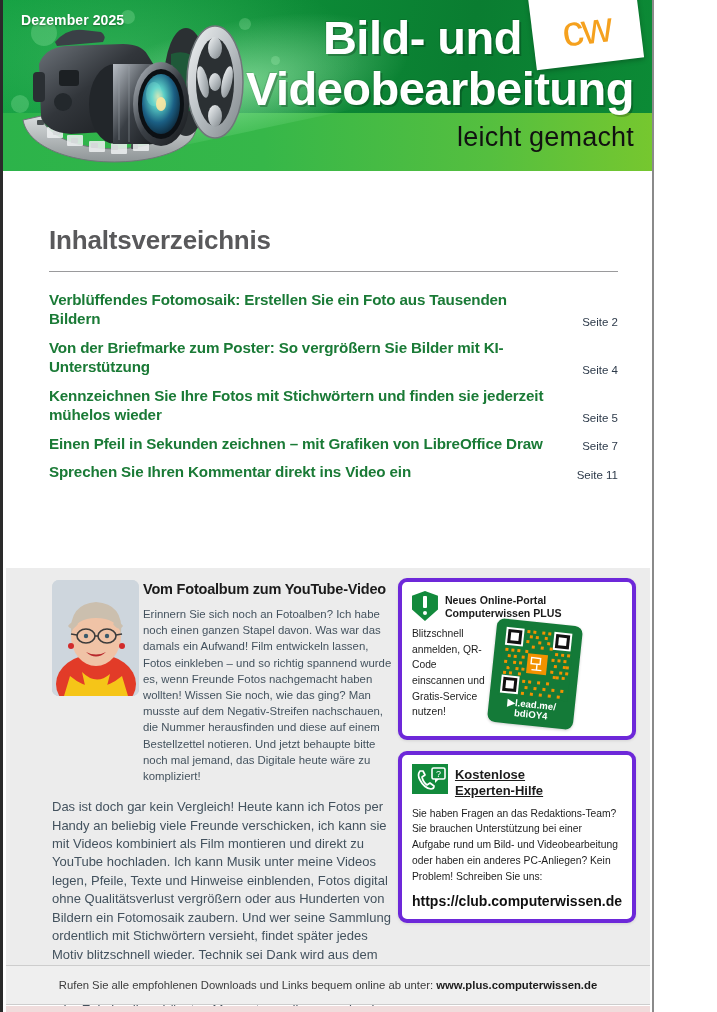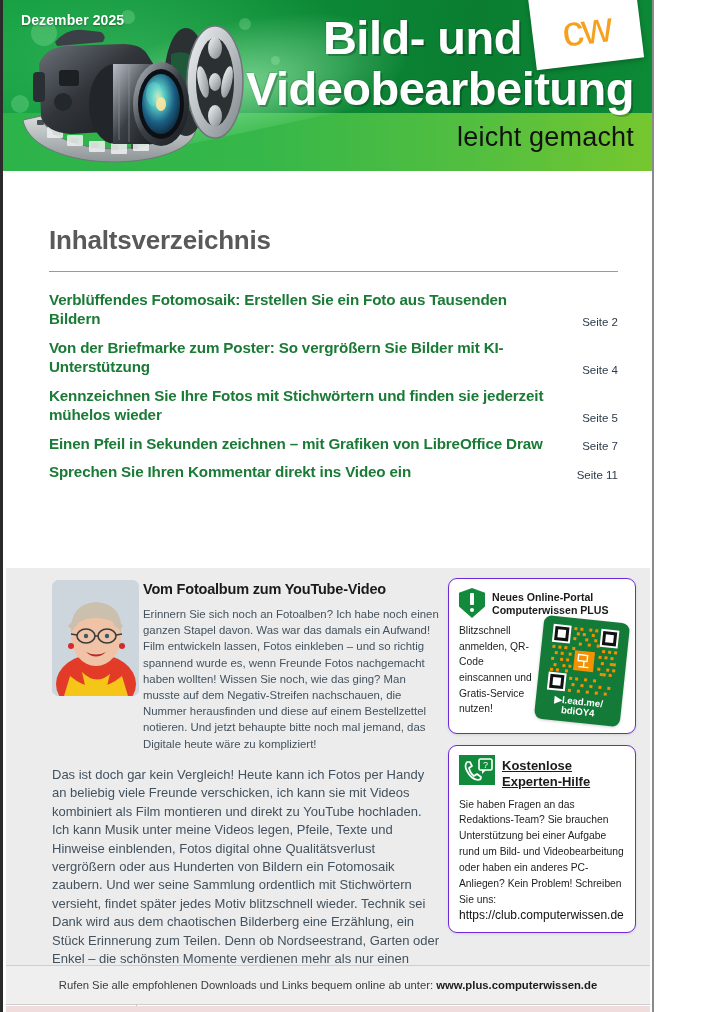--- a/index.html
+++ b/index.html
@@ -127,21 +127,21 @@
   .signature {
     font-family:"DejaVu Serif", serif; font-style:italic;
     font-size:19px; color:#1c1c1c; margin:3px 0 1px 2px;
     transform:skewX(-12deg); letter-spacing:.4px;
   }
   .ed-name { color:#43525e; font-size:11.4px; }
 
   
   .side { flex:1; padding:10px 14px 0 6px; display:flex; flex-direction:column; gap:11px; }
   .card {
-    background:#ffffff; border:1px solid #6d28d9; border-radius:9px;
+    background:#ffffff; border:4px solid #6d28d9; border-radius:9px;
     box-shadow:0 1px 3px rgba(0,0,0,.10);
     padding:9px 10px 10px 10px; position:relative; overflow:hidden;
   }
   .card-head { display:flex; gap:7px; align-items:flex-start; }
   .card-head .hd-txt {
     font-size:10.6px; font-weight:bold; color:#1b1b1b; line-height:1.25; padding-top:3px;
   }
   .shield {
     width:26px;height:30px;flex:0 0 26px;
     background:#128a3c;
@@ -167,21 +167,21 @@
   }
   .qrimg { width:70px; height:70px; position:relative; }
   .qrlink { color:#fff; font-size:9.6px; font-weight:bold; line-height:1.05; text-align:center; margin-top:2px; }
 
   .phonebox {
     width:36px; height:30px; flex:0 0 36px; background:#128a3c; border-radius:2px;
     position:relative;
   }
   .help-head .hd-txt { font-size:13px;text-decoration:underline; }
   .help-text { font-size:10.3px; color:#1d1d1d; line-height:1.55; margin-top:6px; }
-  .help-url { font-size:12px; color:#111; font-weight:normal; }
+  .help-url { font-size:14px; color:#111; font-weight:bold;margin-top:8px; }
 
   
   .footer {
     position:absolute; left:3px; right:2px; bottom:7px; height:40px;
     background:#efefef; border-top:1px solid #cdcdcd; border-bottom:1px solid #cdcdcd;
     display:flex; align-items:center; justify-content:center;
   }
   .footer-txt { font-size:11.3px; color:#3c3c3c; }
   .footer-txt b { color:#1c1c1c; }
   .bottomband {

